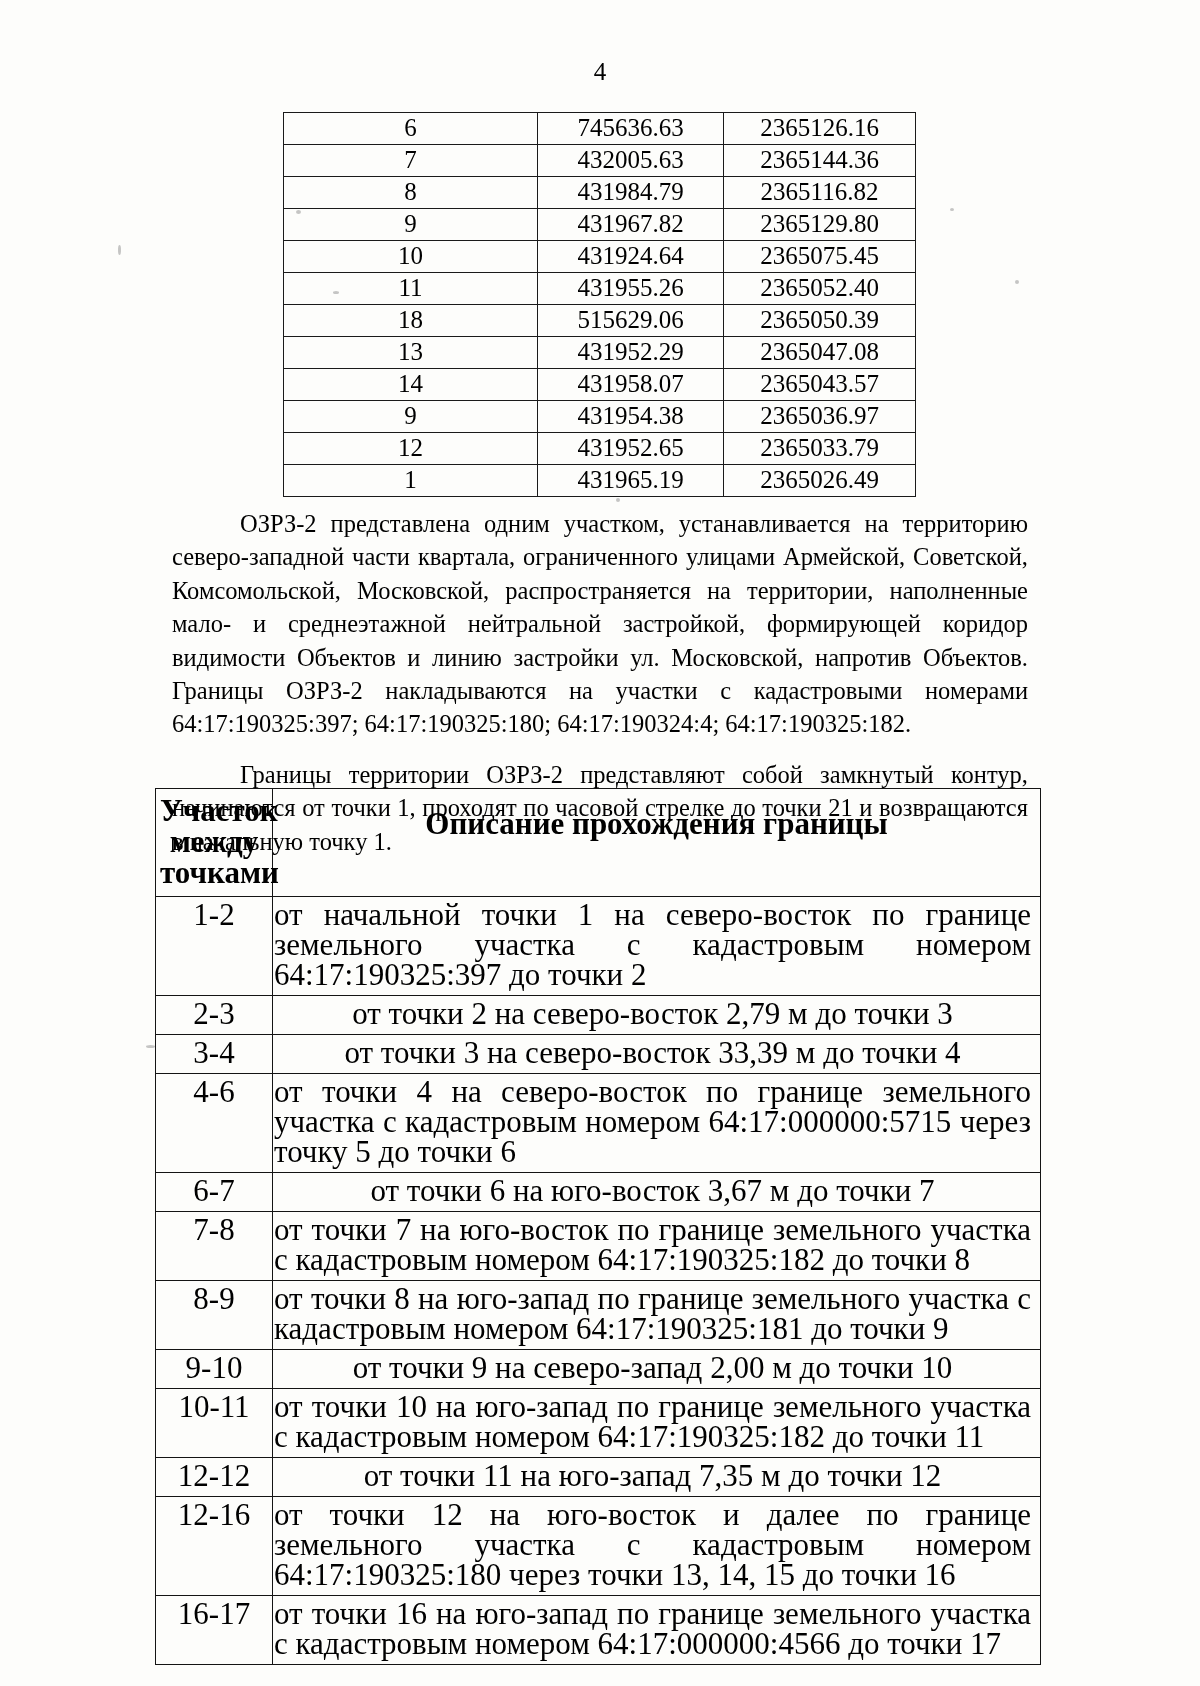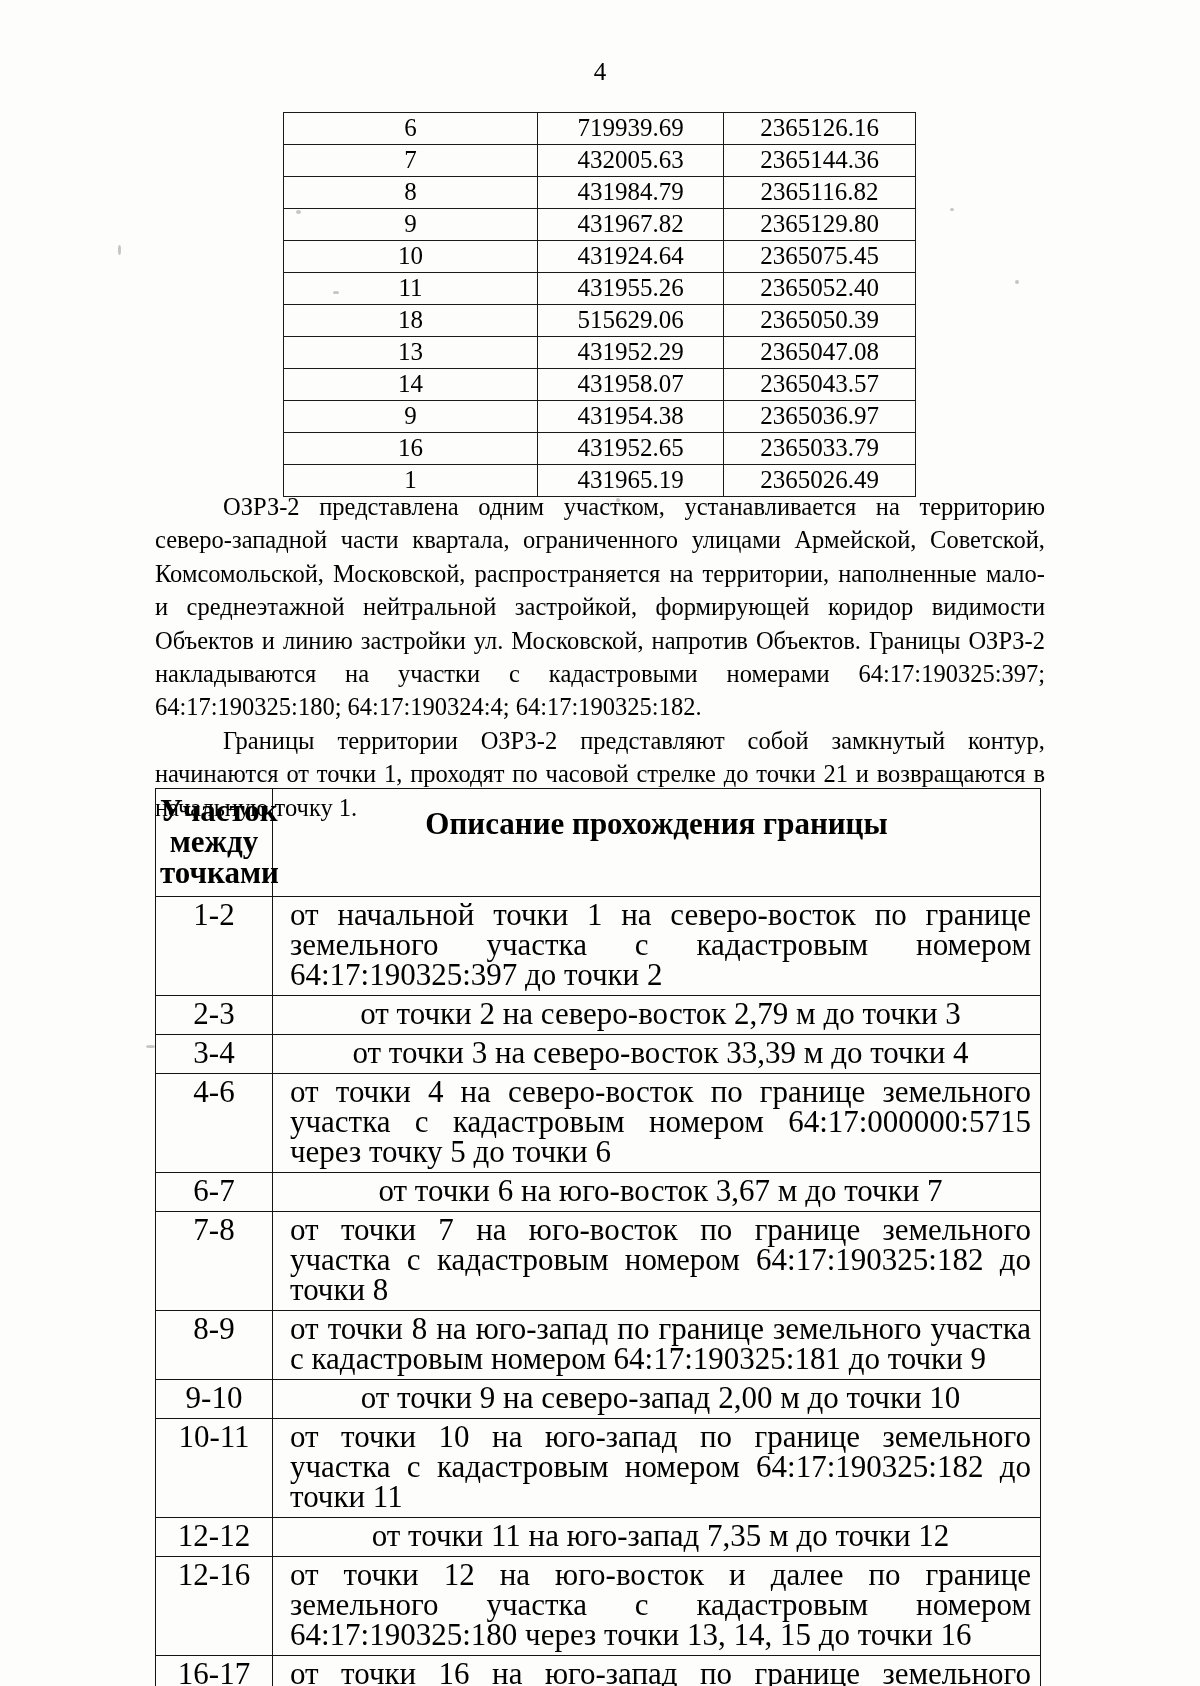--- a/index.html
+++ b/index.html
@@ -61,21 +61,21 @@
     position: absolute;
     left: 155px;
     top: 490px;
     width: 890px;
     font-size: 24.5px;
     line-height: 33.4px;
     text-align: justify;
     text-justify: inter-word;
   }
   .body-text p {
-    margin: 0;
+    margin: 17px;
     text-indent: 68px;
   }
 
   
   .desc-table {
     position: absolute;
     left: 155px;
     top: 788px;
     width: 885px;
     border-collapse: collapse;
@@ -105,21 +105,21 @@
     padding-top: 20px;
   }
   .desc-table td.seg {
     text-align: center;
     padding: 3px 2px 4px;
     white-space: nowrap;
   }
   .desc-table td.desc {
     text-align: justify;
     text-justify: inter-word;
-    padding: 3px 9px 5px 17px;
+    padding: 3px 9px 5px 1px;
   }
   .desc-table td.desc.single {
     text-align: center;
   }
 
   
   .speck {
     position: absolute;
     background: #8d8d8d;
     opacity: .5;
@@ -135,21 +135,21 @@
 
   <table class="coord-table">
     <colgroup>
       <col class="c-num">
         <col class="c-x">
         <col class="c-y">
     </colgroup>
     <tbody>
         <tr>
           <td>6</td>
-          <td>719939.69</td>
+          <td>745636.63</td>
           <td>2365126.16</td>
         </tr>
         <tr>
           <td>7</td>
           <td>432005.63</td>
           <td>2365144.36</td>
         </tr>
         <tr>
           <td>8</td>
           <td>431984.79</td>
@@ -184,21 +184,21 @@
           <td>14</td>
           <td>431958.07</td>
           <td>2365043.57</td>
         </tr>
         <tr>
           <td>9</td>
           <td>431954.38</td>
           <td>2365036.97</td>
         </tr>
         <tr>
-          <td>16</td>
+          <td>12</td>
           <td>431952.65</td>
           <td>2365033.79</td>
         </tr>
         <tr>
           <td>1</td>
           <td>431965.19</td>
           <td>2365026.49</td>
         </tr>
       </tbody>
   </table>

